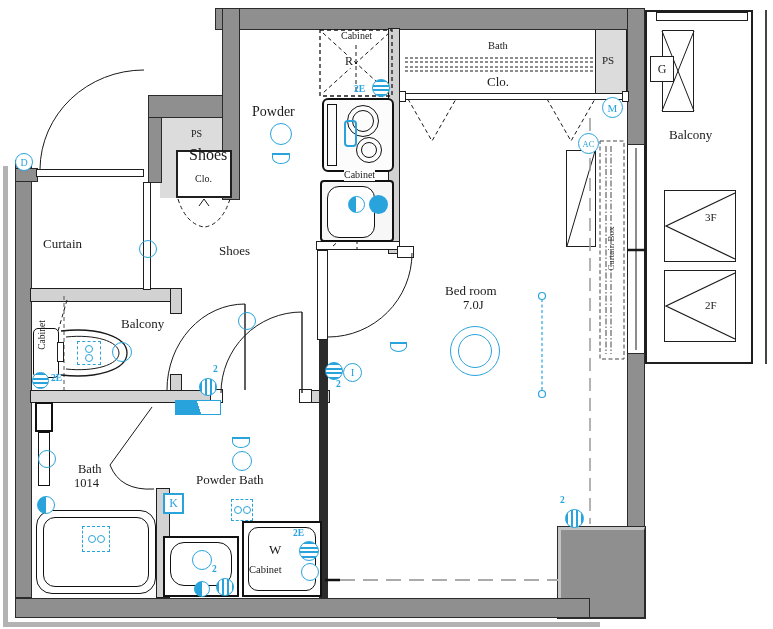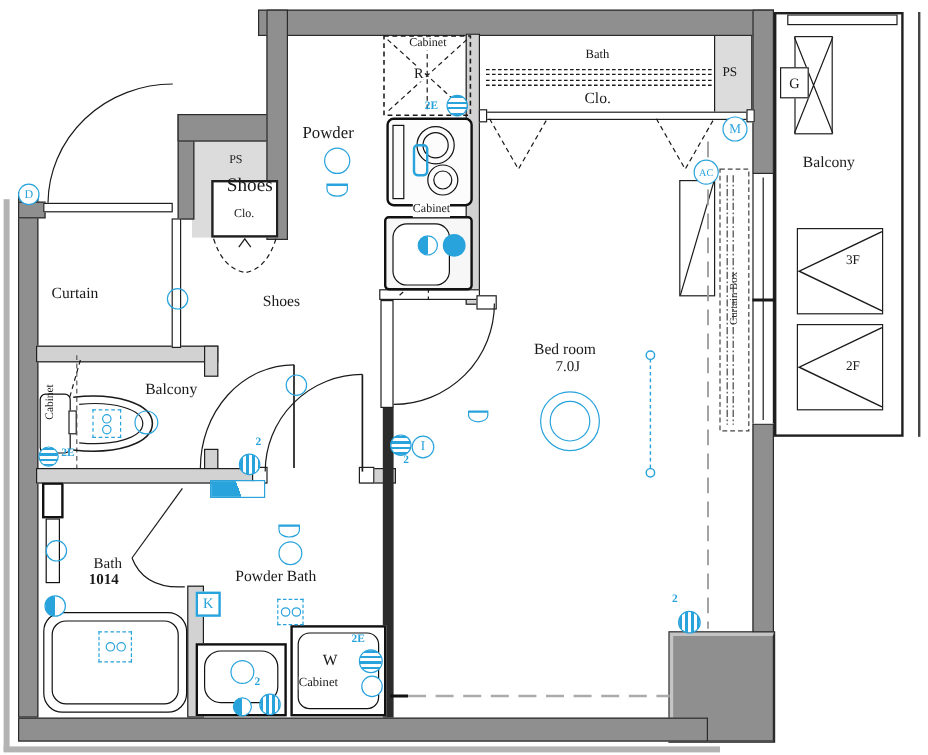--- a/index.html
+++ b/index.html
@@ -243,21 +243,21 @@
       <span>G</span>
     </div>
   <div class="abs" style="left:664px;top:190px;width:72px;height:72px;border:1.5px solid #1f1f1f;box-sizing:border-box;"></div>
   <div class="abs" style="left:664px;top:270px;width:72px;height:72px;border:1.5px solid #1f1f1f;box-sizing:border-box;"></div>
 
   <div class="txt" style="left:252px;top:105px;font-size:14px;">Powder</div>
   <div class="txt" style="left:43px;top:237px;font-size:13px;">Curtain</div>
   <div class="txt" style="left:219px;top:244px;font-size:13px;">Shoes</div>
   <div class="txt" style="left:121px;top:317px;font-size:13px;">Balcony</div>
   <div class="txt" style="left:78px;top:463px;font-size:12.5px;">Bath</div>
-  <div class="txt" style="left:74px;top:477px;font-size:12.5px;font-weight:bold;">1014</div>
+  <div class="txt" style="left:74px;top:477px;font-size:12.5px;">1014</div>
   <div class="txt" style="left:196px;top:473px;font-size:13px;">Powder Bath</div>
   <div class="txt" style="left:445px;top:284px;font-size:13px;">Bed room</div>
   <div class="txt" style="left:463px;top:299px;font-size:12.5px;">7.0J</div>
   <div class="txt" style="left:669px;top:128px;font-size:13px;">Balcony</div>
   <div class="txt" style="left:488px;top:40px;font-size:10.5px;">Bath</div>
   <div class="txt" style="left:487px;top:75px;font-size:13px;">Clo.</div>
   <div class="txt" style="left:189px;top:147px;font-size:16px;">Shoes</div>
   <div class="txt" style="left:195px;top:174px;font-size:10px;">Clo.</div>
   <div class="txt" style="left:602px;top:55px;font-size:11px;">PS</div>
   <div class="txt" style="left:191px;top:129px;font-size:10px;">PS</div>

